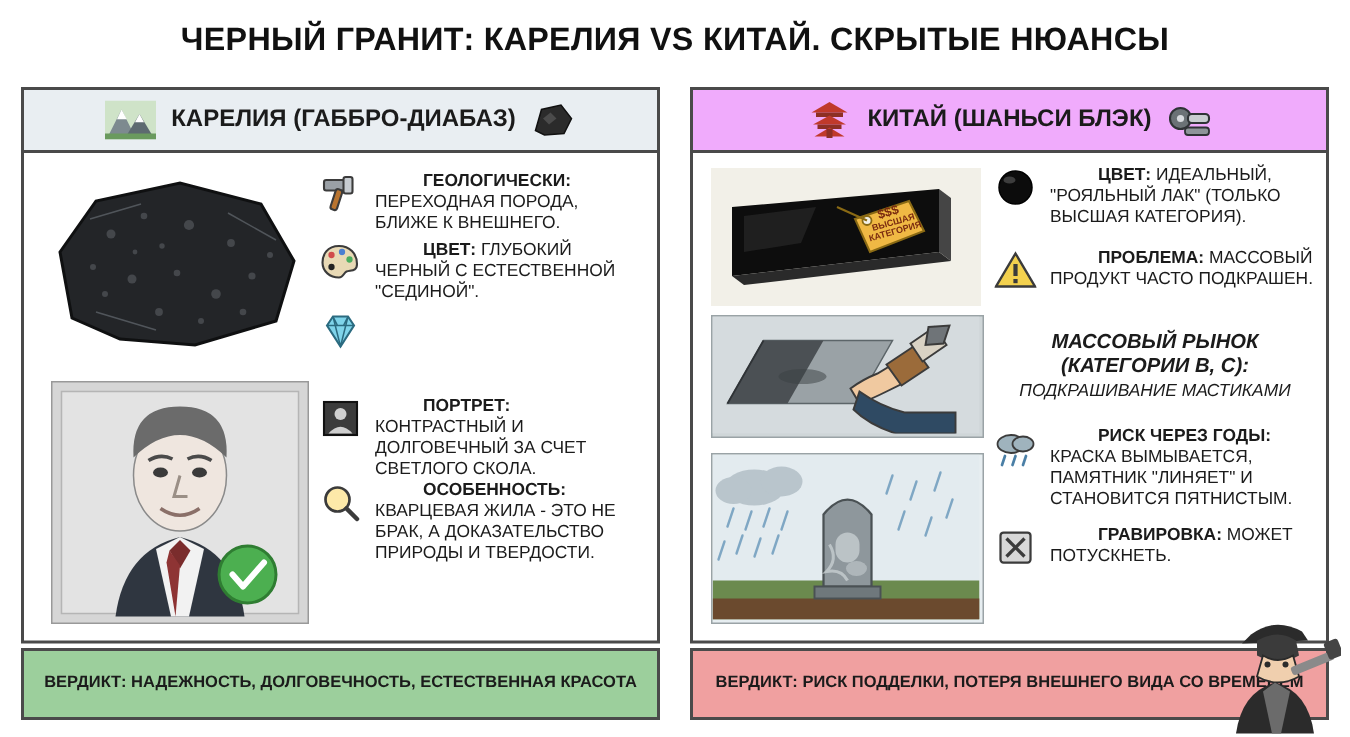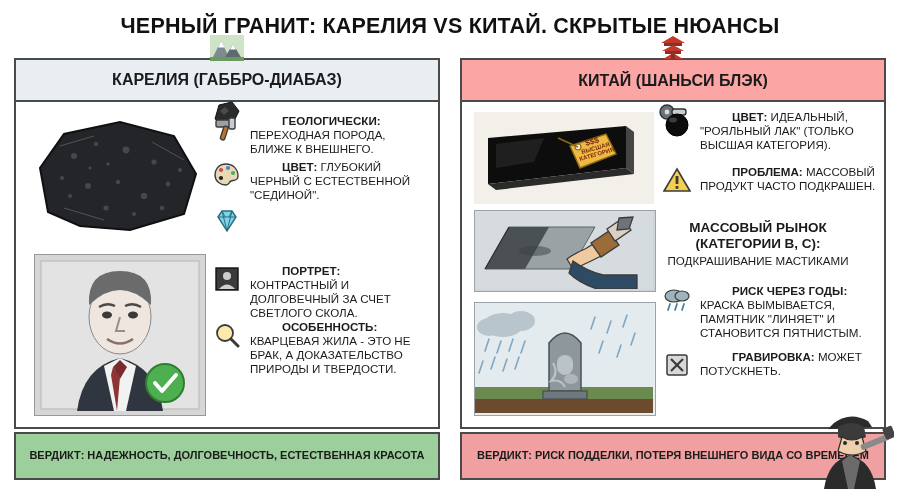--- a/index.html
+++ b/index.html
@@ -40,24 +40,23 @@
   .col.left{left:14px;}
   .col.right{left:460px;}
   .col-head{
     height:42px;
     box-sizing:border-box;
     display:flex;align-items:center;justify-content:center;
     gap:10px;
     border-bottom:2px solid #4a4a4a;
     font-weight:bold;
     font-size:16px;
-    flex-direction:column;
   }
   .col.left .col-head{background:#e9eef2;}
-  .col.right .col-head{background:#fca5a5;align-items:center;}
+  .col.right .col-head{background:#f0abfc;align-items:center;}
   .col-head .htxt{white-space:nowrap;}
   .col-body{
     position:relative;
     height:327px;
   }
   
   .verdict{
     position:absolute;
     top:432px;
     width:426px;
@@ -387,21 +386,21 @@
             <polygon points="14,2 27,24 1,24" fill="#f3d14e" stroke="#3b3b3b" stroke-width="1.6"></polygon>
             <rect x="12.6" y="9" width="2.8" height="8" fill="#3b3b3b"></rect>
             <rect x="12.6" y="19" width="2.8" height="2.8" fill="#3b3b3b"></rect>
           </svg>
         </span>
         <span class="ftext">
           <span class="lead">ПРОБЛЕМА:</span><span class="norm"> МАССОВЫЙ ПРОДУКТ ЧАСТО ПОДКРАШЕН.</span>
         </span>
       </div>
 
-      <div class="bigtxt" style="left:188px;top:118px;width:216px;">
+      <div class="bigtxt" style="left:200px;top:118px;width:216px;font-style:italic;">
         <div>МАССОВЫЙ РЫНОК (КАТЕГОРИИ B, C):</div>
         <div style="font-weight:normal;font-size:11.6px;margin-top:2px;">ПОДКРАШИВАНИЕ МАСТИКАМИ</div>
       </div>
 
       <div class="frow" style="left:200px;top:182px;width:214px;">
         <span class="ficon">
           <svg width="28" height="26" viewBox="0 0 28 26">
             <g fill="#9fb3bd" stroke="#3b3b3b" stroke-width="1.2">
               <ellipse cx="11" cy="10" rx="9" ry="6"></ellipse>
               <ellipse cx="19" cy="10" rx="7" ry="5"></ellipse>

